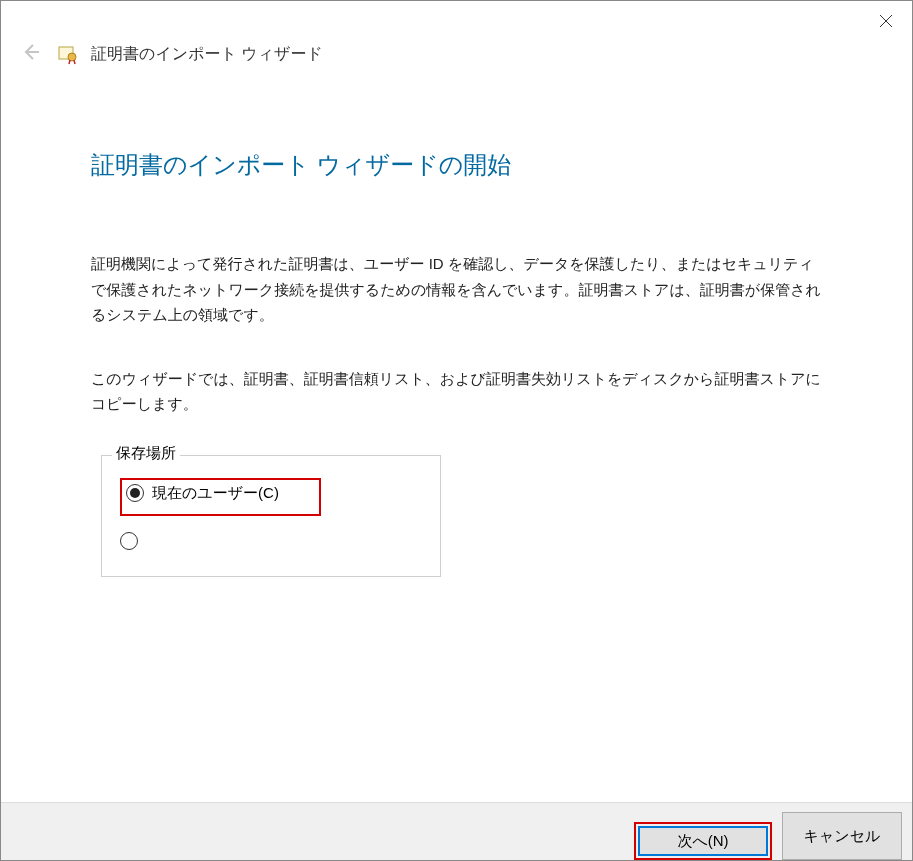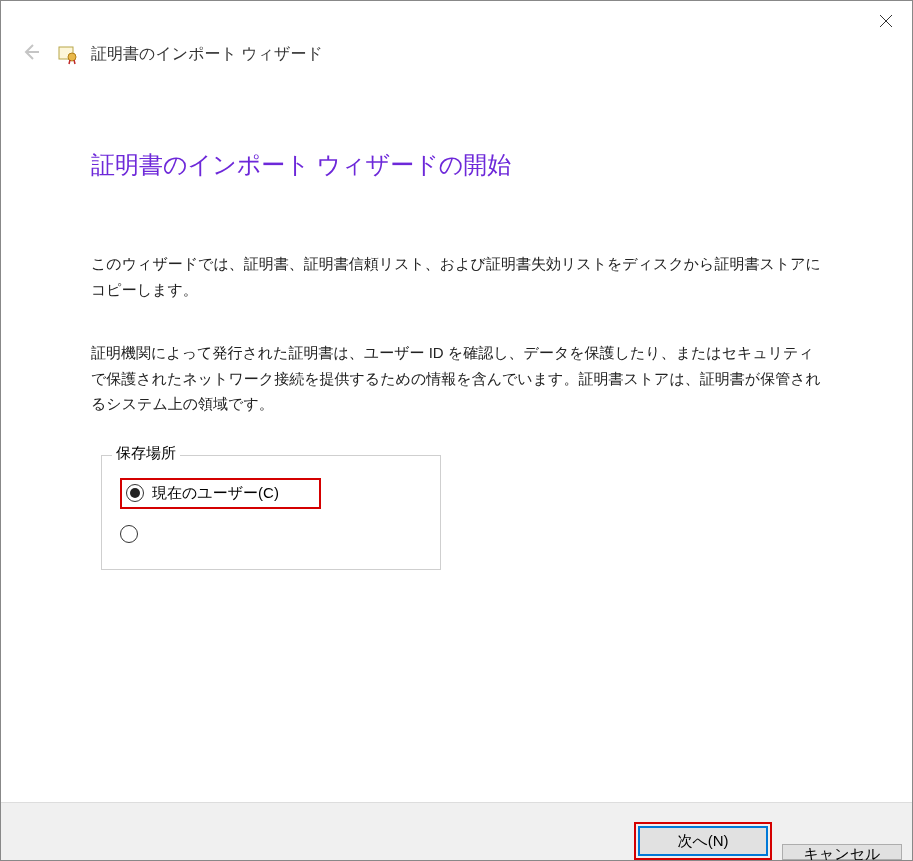--- a/index.html
+++ b/index.html
@@ -50,21 +50,21 @@
     }
     .wizard-title {
       color: #333;
       font-size: 16px;
     }
     .content {
       padding: 70px 90px 0 90px;
     }
     .page-heading {
       font-size: 24px;
-      color: #6d28d9;
+      color: #0369a1;
       font-weight: 400;
       margin: 0 0 70px 0;
     }
     .para {
       color: #222;
       line-height: 1.7;
       margin-bottom: 38px;
     }
     .fieldset {
       border: 1px solid #cfcfcf;
@@ -100,21 +100,21 @@
     }
     .radio-circle.selected::after {
       content: "";
       width: 10px;
       height: 10px;
       background: #222;
       border-radius: 50%;
     }
     .radio-highlight {
       border: 2px solid #d40000;
-      padding: 4px 40px 4px 4px;
+      padding: 4px 40px 11px 4px;
       display: inline-flex;
       align-items: flex-start;
       gap: 8px;
     }
     .continue-text {
       margin-top: 14px;
     }
     .footer {
       position: absolute;
       bottom: 0;
@@ -124,21 +124,21 @@
       background: #f0f0f0;
       border-top: 1px solid #ddd;
       display: flex;
       align-items: flex-end;
       justify-content: flex-end;
       padding: 0 10px;
       gap: 10px;
     }
     .btn {
       min-width: 120px;
-      height: 16px;
+      height: 48px;
       background: #e1e1e1;
       border: 1px solid #adadad;
       font-family: inherit;
       font-size: 15px;
       cursor: pointer;
       padding: 0 12px;
     }
     .btn-primary-wrap {
       border: 2px solid #d40000;
       padding: 2px;
@@ -175,22 +175,22 @@
       <circle cx="15" cy="14" r="4" fill="#e8b84a" stroke="#b27f16" stroke-width="1"></circle>
       <path d="M13 17 L12 21 M17 17 L18 21" stroke="#c02a2a" stroke-width="1.5"></path>
     </svg>
   </span>
   <span class="wizard-title">証明書のインポート ウィザード</span>
 </div>
 
 <div class="content">
   <h1 class="page-heading">証明書のインポート ウィザードの開始</h1>
 
+  <div class="para">証明機関によって発行された証明書は、ユーザー ID を確認し、データを保護したり、またはセキュリティで保護されたネットワーク接続を提供するための情報を含んでいます。証明書ストアは、証明書が保管されるシステム上の領域です。</div>
   <div class="para">このウィザードでは、証明書、証明書信頼リスト、および証明書失効リストをディスクから証明書ストアにコピーします。</div>
-  <div class="para">証明機関によって発行された証明書は、ユーザー ID を確認し、データを保護したり、またはセキュリティで保護されたネットワーク接続を提供するための情報を含んでいます。証明書ストアは、証明書が保管されるシステム上の領域です。</div>
 
   <div class="fieldset">
     <span class="fieldset-legend">保存場所</span>
 
     <div class="radio-row">
       <span class="radio-highlight">
         <span class="radio-circle selected"></span>
         <span>現在のユーザー(C)</span>
       </span>
     </div>

